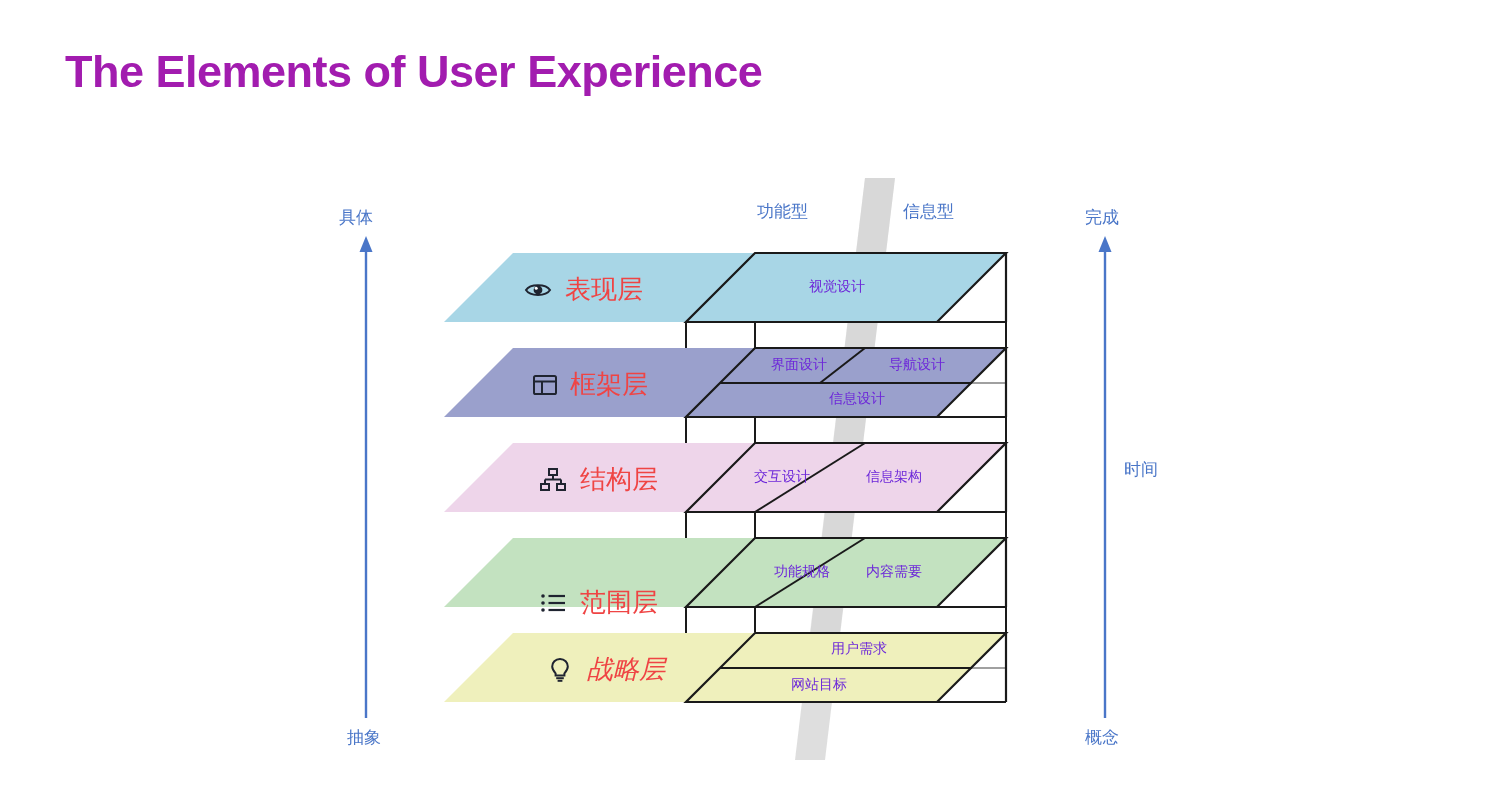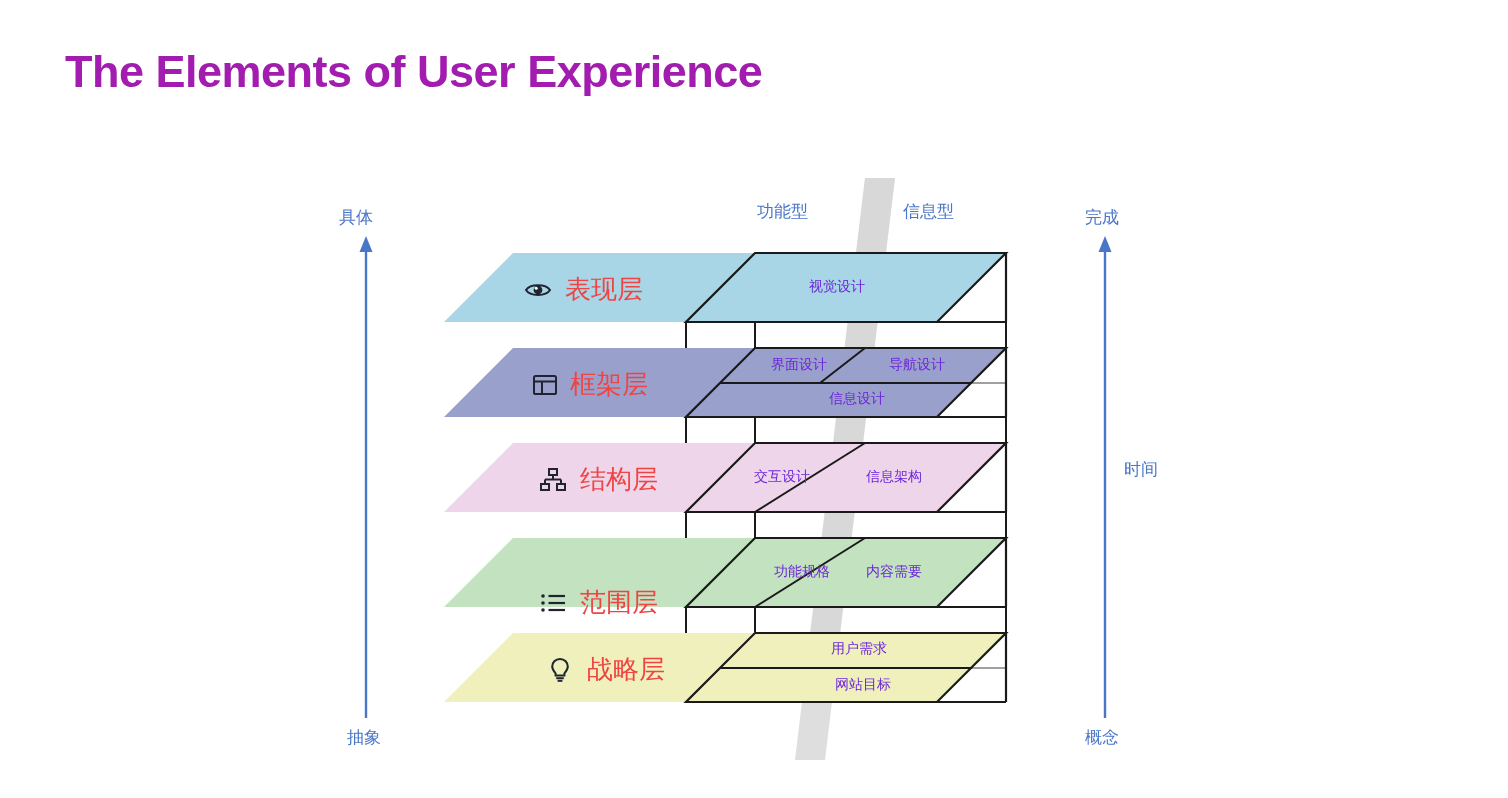--- a/index.html
+++ b/index.html
@@ -187,21 +187,21 @@
         <circle cx="4" cy="14" r="1.8" fill="#1f2430"></circle>
         <circle cx="4" cy="21" r="1.8" fill="#1f2430"></circle>
         <line x1="9.5" y1="7" x2="26" y2="7" stroke="#1f2430" stroke-width="2.2"></line>
         <line x1="9.5" y1="14" x2="26" y2="14" stroke="#1f2430" stroke-width="2.2"></line>
         <line x1="9.5" y1="21" x2="26" y2="21" stroke="#1f2430" stroke-width="2.2"></line>
       </svg>
     </span>
     <span>范围层</span>
   </div>
 
-  <div class="layer-label" style="left:546px;top:652px;">
+  <div class="layer-label" style="left:546px;top:652px;font-style:italic;">
     <span class="icon-box">
       <svg width="28" height="28" viewBox="0 0 28 28">
         <path d="M14 3 C9.3 3, 6.2 6.4, 6.2 10.6 C6.2 13.6, 8 15.6, 9.6 17.4
                  L9.6 19.6 L18.4 19.6 L18.4 17.4 C20 15.6, 21.8 13.6, 21.8 10.6
                  C21.8 6.4, 18.7 3, 14 3 Z" fill="none" stroke="#1f2430" stroke-width="2"></path>
         <line x1="10.2" y1="22.2" x2="17.8" y2="22.2" stroke="#1f2430" stroke-width="2"></line>
         <line x1="11.6" y1="24.8" x2="16.4" y2="24.8" stroke="#1f2430" stroke-width="2"></line>
       </svg>
     </span>
     <span>战略层</span>
@@ -218,15 +218,15 @@
   <div class="cell-label" style="left:754px;top:468px;">交互设计</div>
 
   <div class="cell-label" style="left:866px;top:468px;">信息架构</div>
 
   <div class="cell-label" style="left:774px;top:563px;">功能规格</div>
 
   <div class="cell-label" style="left:866px;top:563px;">内容需要</div>
 
   <div class="cell-label" style="left:831px;top:640px;">用户需求</div>
 
-  <div class="cell-label" style="left:791px;top:676px;margin-left:44px;">网站目标</div>
+  <div class="cell-label" style="left:791px;top:676px;">网站目标</div>
 
 </div>
 
 </body></html>

